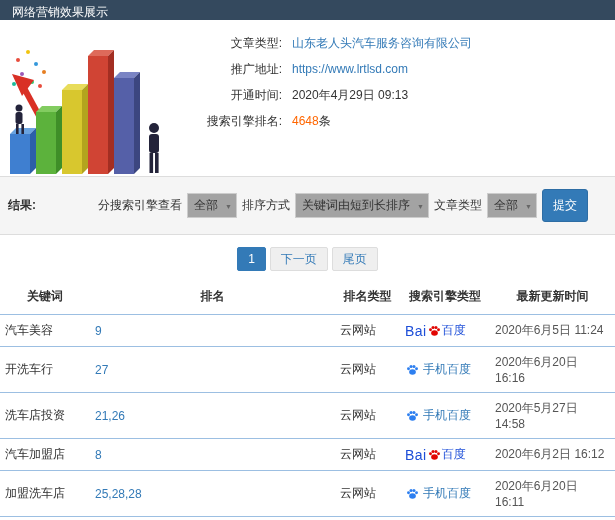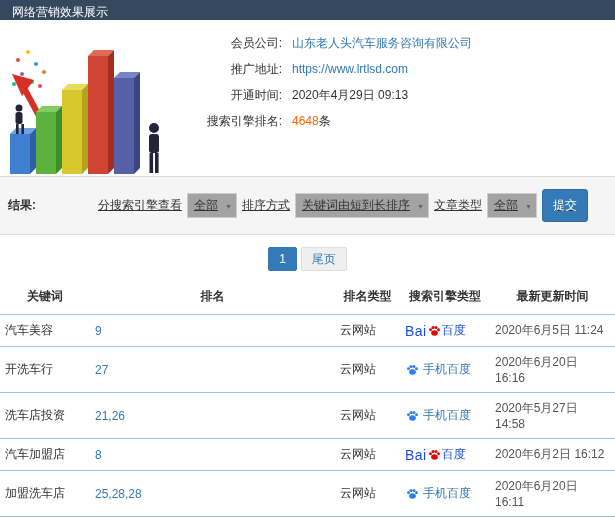--- a/index.html
+++ b/index.html
@@ -12,21 +12,21 @@
   .info-section { display:flex; height:156px; }
   .chart-wrap { width:182px; flex:none; padding:4px 0 0 2px; }
   .info-list { padding-top:14px; }
   .info-row { display:flex; margin-bottom:8px; line-height:18px; }
   .info-label { width:100px; text-align:right; color:#333; }
   .info-value { margin-left:10px; }
   a.link { color:#337ab7; text-decoration:none; cursor:pointer; }
   .rank-num { color:#f60; }
   .filter-bar { background:#f5f5f5; border-top:1px solid #ddd; border-bottom:1px solid #ddd; padding:12px 8px; display:flex; align-items:center; }
   .result-label { font-weight:bold; margin-right:62px; }
-  .filter-group { display:flex; align-items:center; gap:5px; flex-wrap:nowrap;text-decoration:underline; }
+  .filter-group { display:flex; align-items:center; gap:5px; flex-wrap:nowrap; }
   .flabel { white-space:nowrap; }
   .custom-select { position:relative; border:1px solid #ccc; background:#a3a3a3; height:25px; line-height:23px; padding:0 18px 0 6px; white-space:nowrap; cursor:pointer; }
   .custom-select::after { content:"▼"; position:absolute; right:4px; top:1px; font-size:7px; color:#666; }
   .submit-btn { background:#337ab7; color:#fff; border:1px solid #2e6da4; border-radius:3px; height:33px; padding:0 10px; font-size:12px; cursor:pointer; }
   .pagination { display:flex; justify-content:center; gap:4px; padding:12px 0 8px; }
   .page-item { border:1px solid #ddd; background:#efefef; color:#337ab7; padding:4px 10px; border-radius:2px; cursor:pointer; line-height:14px; }
   .page-item.active { background:#337ab7; border-color:#337ab7; color:#fff; }
   table { width:615px; border-collapse:collapse; table-layout:fixed; }
   th { text-align:center; font-size:12px; font-weight:bold; color:#333; padding:9px 5px; border-bottom:1px solid #9cbfe2; }
   td { padding:7px 5px; border-bottom:1px solid #9cbfe2; vertical-align:middle; }
@@ -91,21 +91,21 @@
       <g fill="#23233a">
         <circle cx="152" cy="104" r="5"></circle>
         <rect x="147" y="110" width="10" height="19" rx="3"></rect>
         <rect x="147.5" y="129" width="3.6" height="20"></rect>
         <rect x="153" y="129" width="3.6" height="20"></rect>
       </g>
     </svg>
   </div>
   <div class="info-list">
     <div class="info-row">
-      <span class="info-label">会员公司:</span>
+      <span class="info-label">文章类型:</span>
       <a class="link info-value">山东老人头汽车服务咨询有限公司</a>
     </div>
     <div class="info-row">
       <span class="info-label">推广地址:</span>
       <a class="link info-value">https://www.lrtlsd.com</a>
     </div>
     <div class="info-row">
       <span class="info-label">开通时间:</span>
       <span class="info-value">2020年4月29日 09:13</span>
     </div>
@@ -124,20 +124,21 @@
     <span class="flabel">排序方式</span>
     <div class="custom-select"><span>关键词由短到长排序</span></div>
     <span class="flabel">文章类型</span>
     <div class="custom-select"><span>全部</span></div>
     <button class="submit-btn">提交</button>
   </div>
 </section>
 
 <nav class="pagination">
   <span class="page-item active">1</span>
+  <span class="page-item">下一页</span>
   <span class="page-item">尾页</span>
 </nav>
 
 <table>
   <colgroup>
       <col style="width:90px">
       <col style="width:245px">
       <col style="width:65px">
       <col style="width:90px">
       <col style="width:125px">

